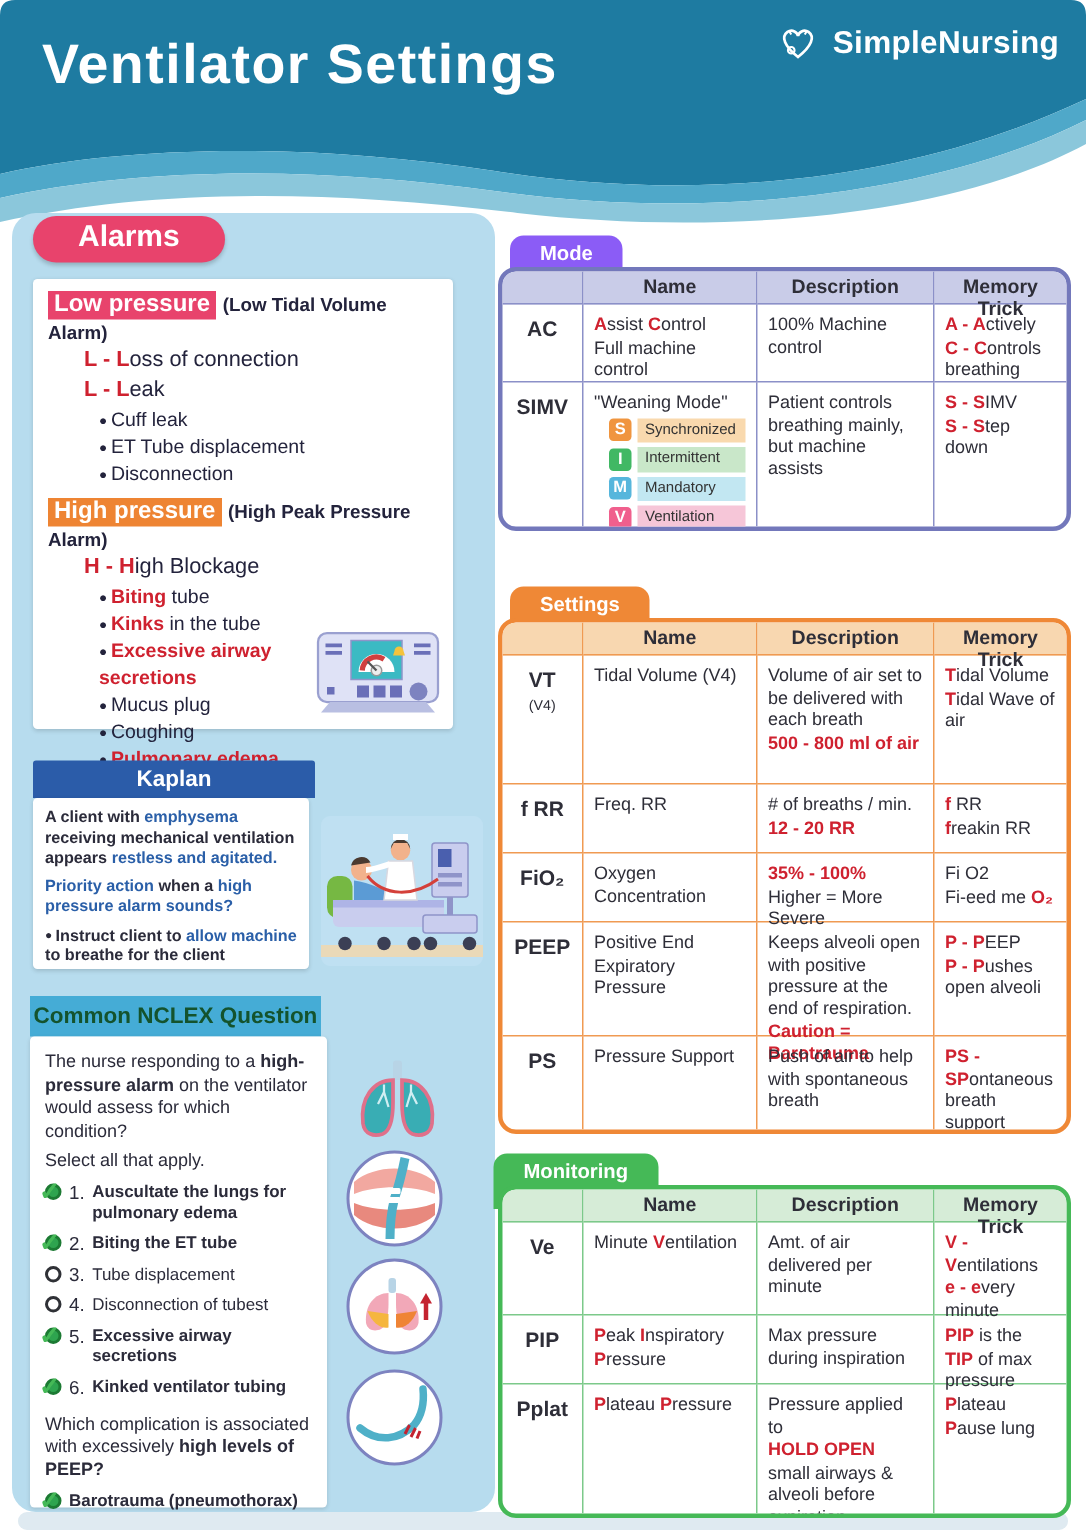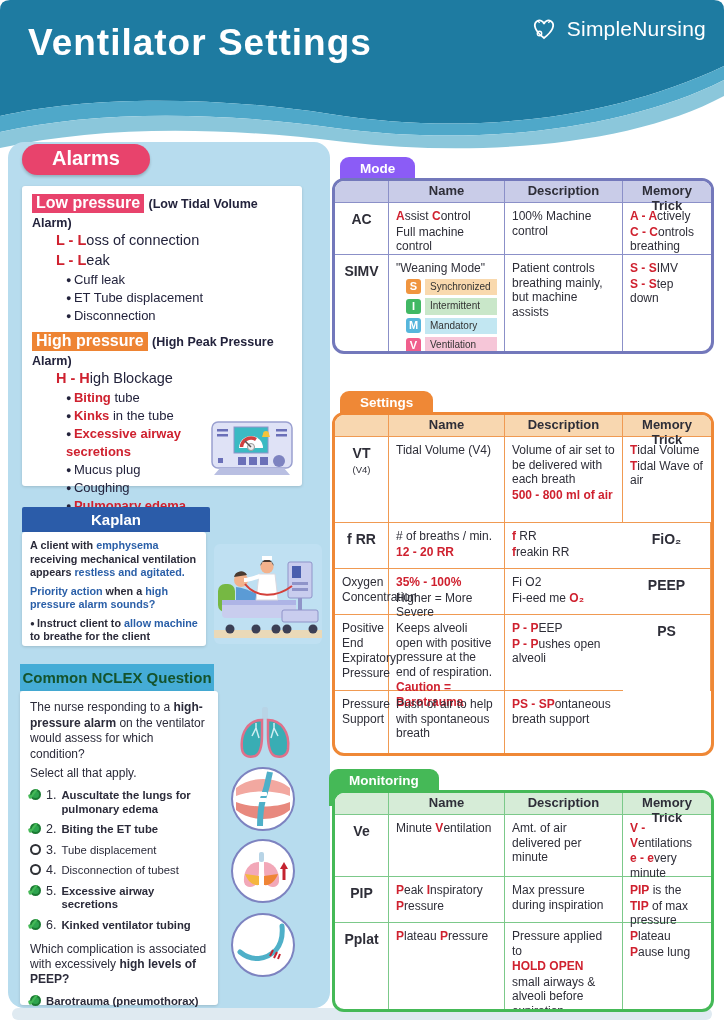--- a/index.html
+++ b/index.html
@@ -3,21 +3,21 @@
 <meta charset="utf-8">
 <style>
   * { margin:0; padding:0; box-sizing:border-box; }
   body { background:#ffffff; font-family:"Liberation Sans", sans-serif; }
   #page { position:relative; width:724px; height:1024px; background:#ffffff; overflow:hidden; }
 
   
   #header-wave { position:absolute; top:0; left:0; }
   .page-title { position:absolute; left:28px; top:22px; color:#ffffff; font-size:37px; font-weight:bold; letter-spacing:1px; }
   .brand { position:absolute; right:18px; top:12px; display:flex; align-items:center; gap:6px; }
-  .brand-name { color:#ffffff; font-size:21px; font-weight:normal; letter-spacing:.2px; }
+  .brand-name { color:#ffffff; font-size:21px; font-weight:bold; letter-spacing:.2px; }
 
   
   .panel { position:absolute; left:8px; top:142px; width:322px; height:866px; background:#b7dcee; border-radius:16px; }
   .alarms-badge { position:absolute; left:22px; top:144px; background:#e8436c; color:#fff; font-weight:bold; font-size:20px; padding:3px 30px 5px 30px; border-radius:18px; box-shadow:0 2px 3px rgba(0,0,0,.2); }
 
   .card { background:#ffffff; position:absolute; border-radius:3px; box-shadow:0 1px 3px rgba(0,0,0,.15); }
   .alarm-card { left:22px; top:186px; width:280px; height:300px; padding:8px 8px 16px 10px; color:#23233c; }
   .hl { color:#fff; font-weight:bold; font-size:16px; padding:0 4px 1px 4px; display:inline-block; }
   .hl-pink { background:#e8436c; }
   .hl-orange { background:#ee8433; }
@@ -345,20 +345,23 @@
         <div class="ln"><span>Volume of air set to be delivered with each breath</span></div>
         <div class="ln"><span class="c-r">500 - 800 ml of air</span></div>
       </div>
     <div class="tl lc">
         <div class="ln"><span class="c-r">T</span><span>idal Volume</span></div>
         <div class="ln"><span class="c-r">T</span><span>idal Wave of air</span></div>
       </div>
 
     <div class="term">f RR</div>
     <div class="tl">
+        <div class="ln"><span>Freq. RR</span></div>
+      </div>
+    <div class="tl">
         <div class="ln"><span># of breaths / min.</span></div>
         <div class="ln"><span class="c-r">12 - 20 RR</span></div>
       </div>
     <div class="tl lc">
         <div class="ln"><span class="c-r">f</span><span> RR</span></div>
         <div class="ln"><span class="c-r">f</span><span>reakin RR</span></div>
       </div>
 
     <div class="term">FiO₂</div>
     <div class="tl">

